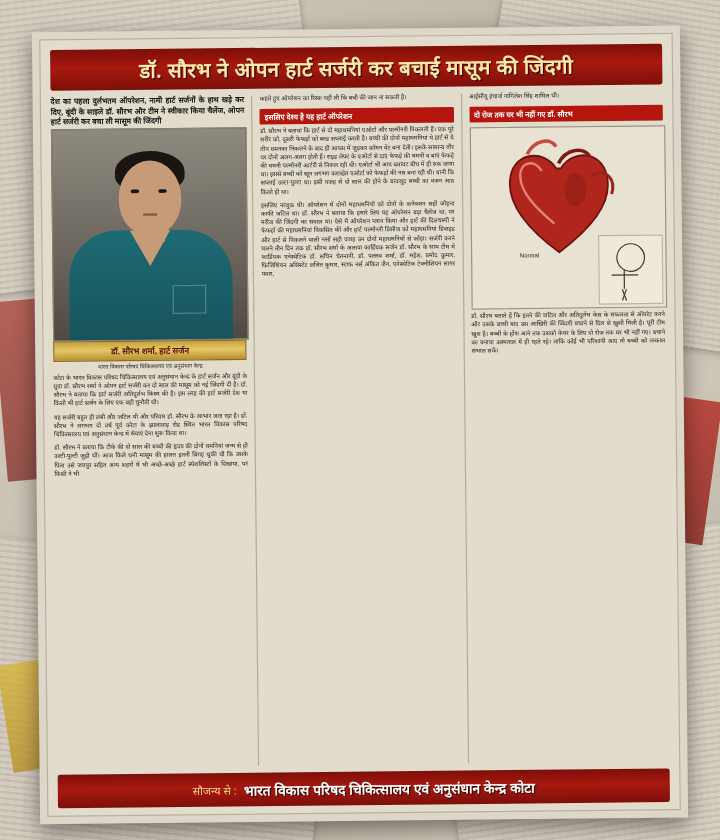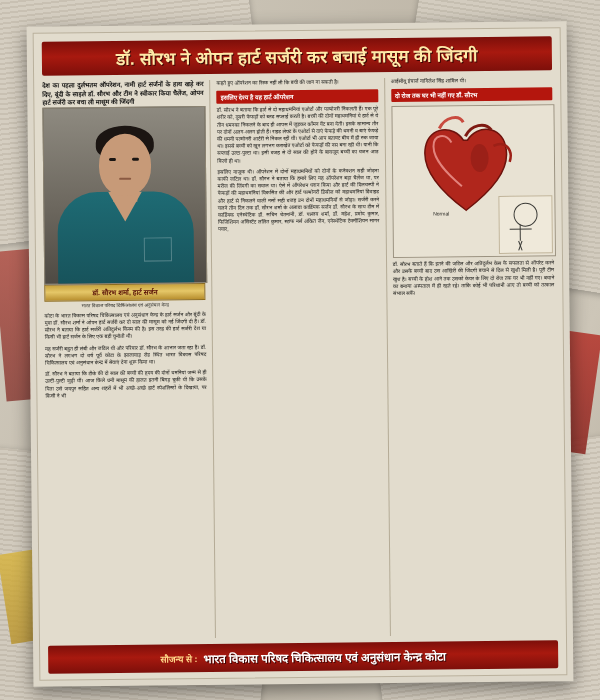--- a/index.html
+++ b/index.html
@@ -114,21 +114,21 @@
   .ks-arm{position:absolute;left:10px;top:32px;width:22px;height:1px;background:#3a3a36;}
   .ks-leg1{position:absolute;left:20px;top:44px;width:1px;height:10px;background:#3a3a36;transform:rotate(20deg);}
   .ks-leg2{position:absolute;left:20px;top:44px;width:1px;height:10px;background:#3a3a36;transform:rotate(-20deg);}
 
   
   .footband{
     position:absolute;left:8px;right:8px;bottom:6px;height:28px;
     background:linear-gradient(180deg,#7d0f0a,#a8190f 45%,#7d0f0a);
     display:flex;align-items:center;justify-content:center;gap:6px;border-radius:2px;
   }
-  .foot-from{color:#ffd98a;font-size:9px;font-weight:bold;}
+  .foot-from{color:#ffd98a;font-size:9px;font-weight:normal;}
   .foot-main{color:#fff;font-size:11.5px;font-weight:bold;text-shadow:1px 1px 0 #3a0604;}
 </style>
 </head>
 <body>
 
 <div class="bg">
   <div class="bg-paper bg-p1"></div>
   <div class="bg-paper bg-p2"></div>
   <div class="bg-paper bg-p3"></div>
   <div class="bg-paper bg-p4"></div>

